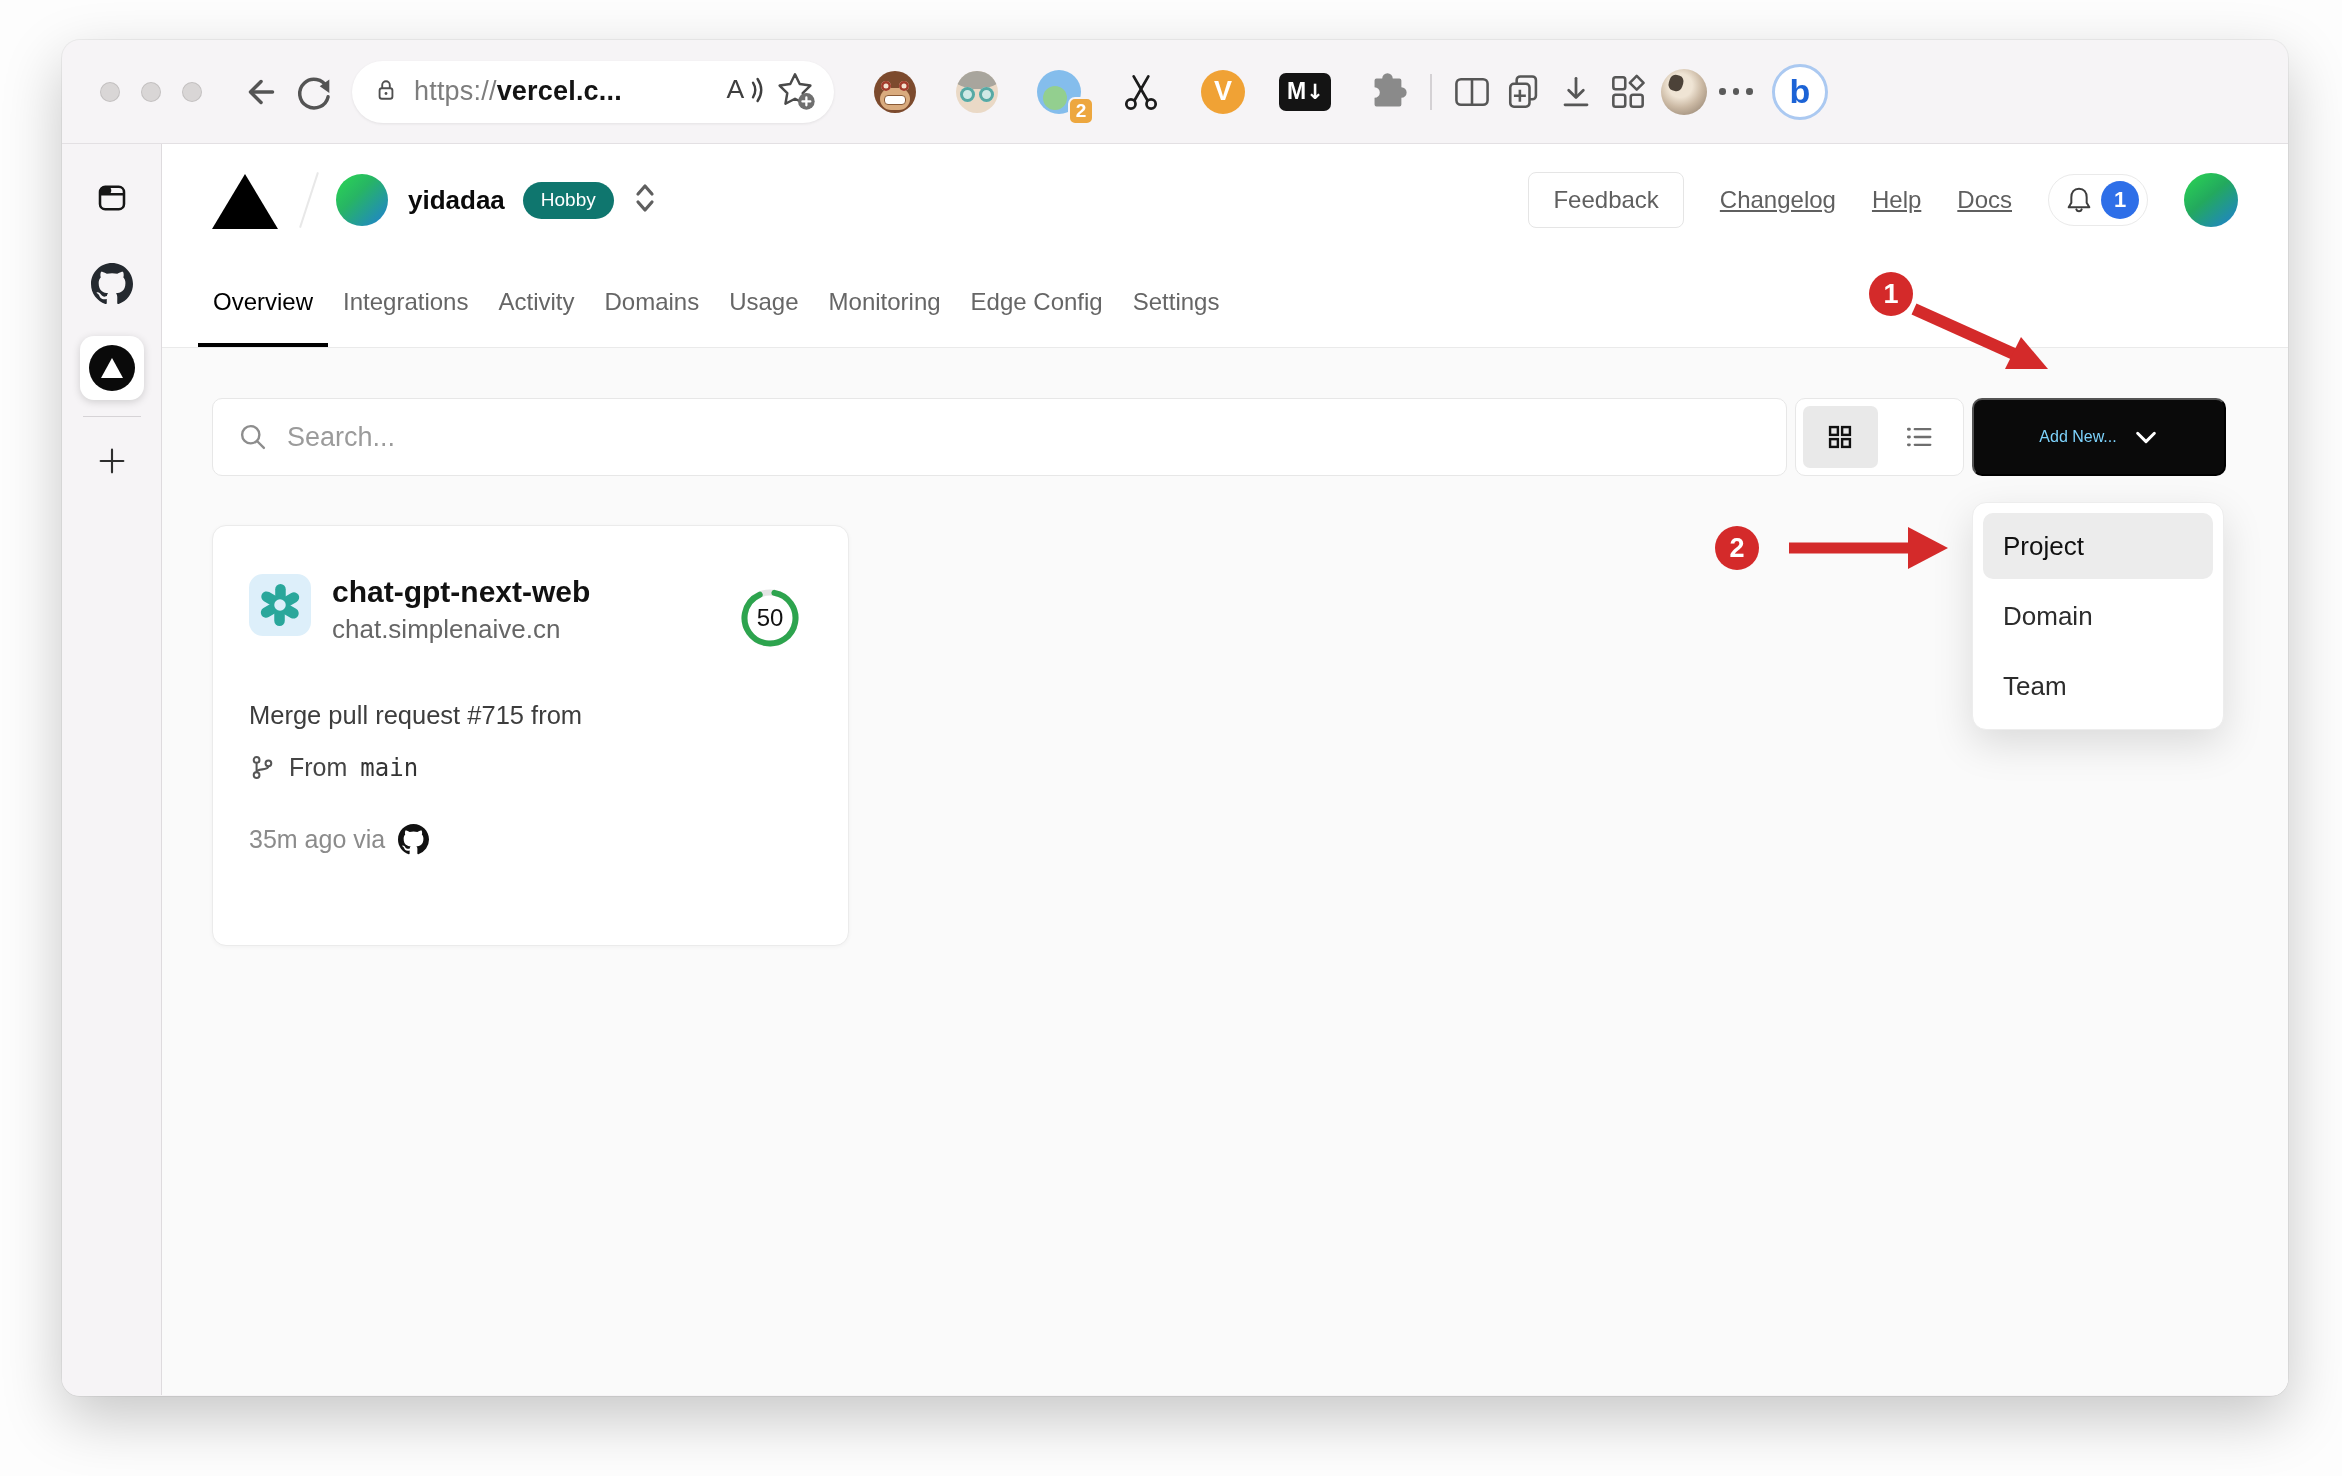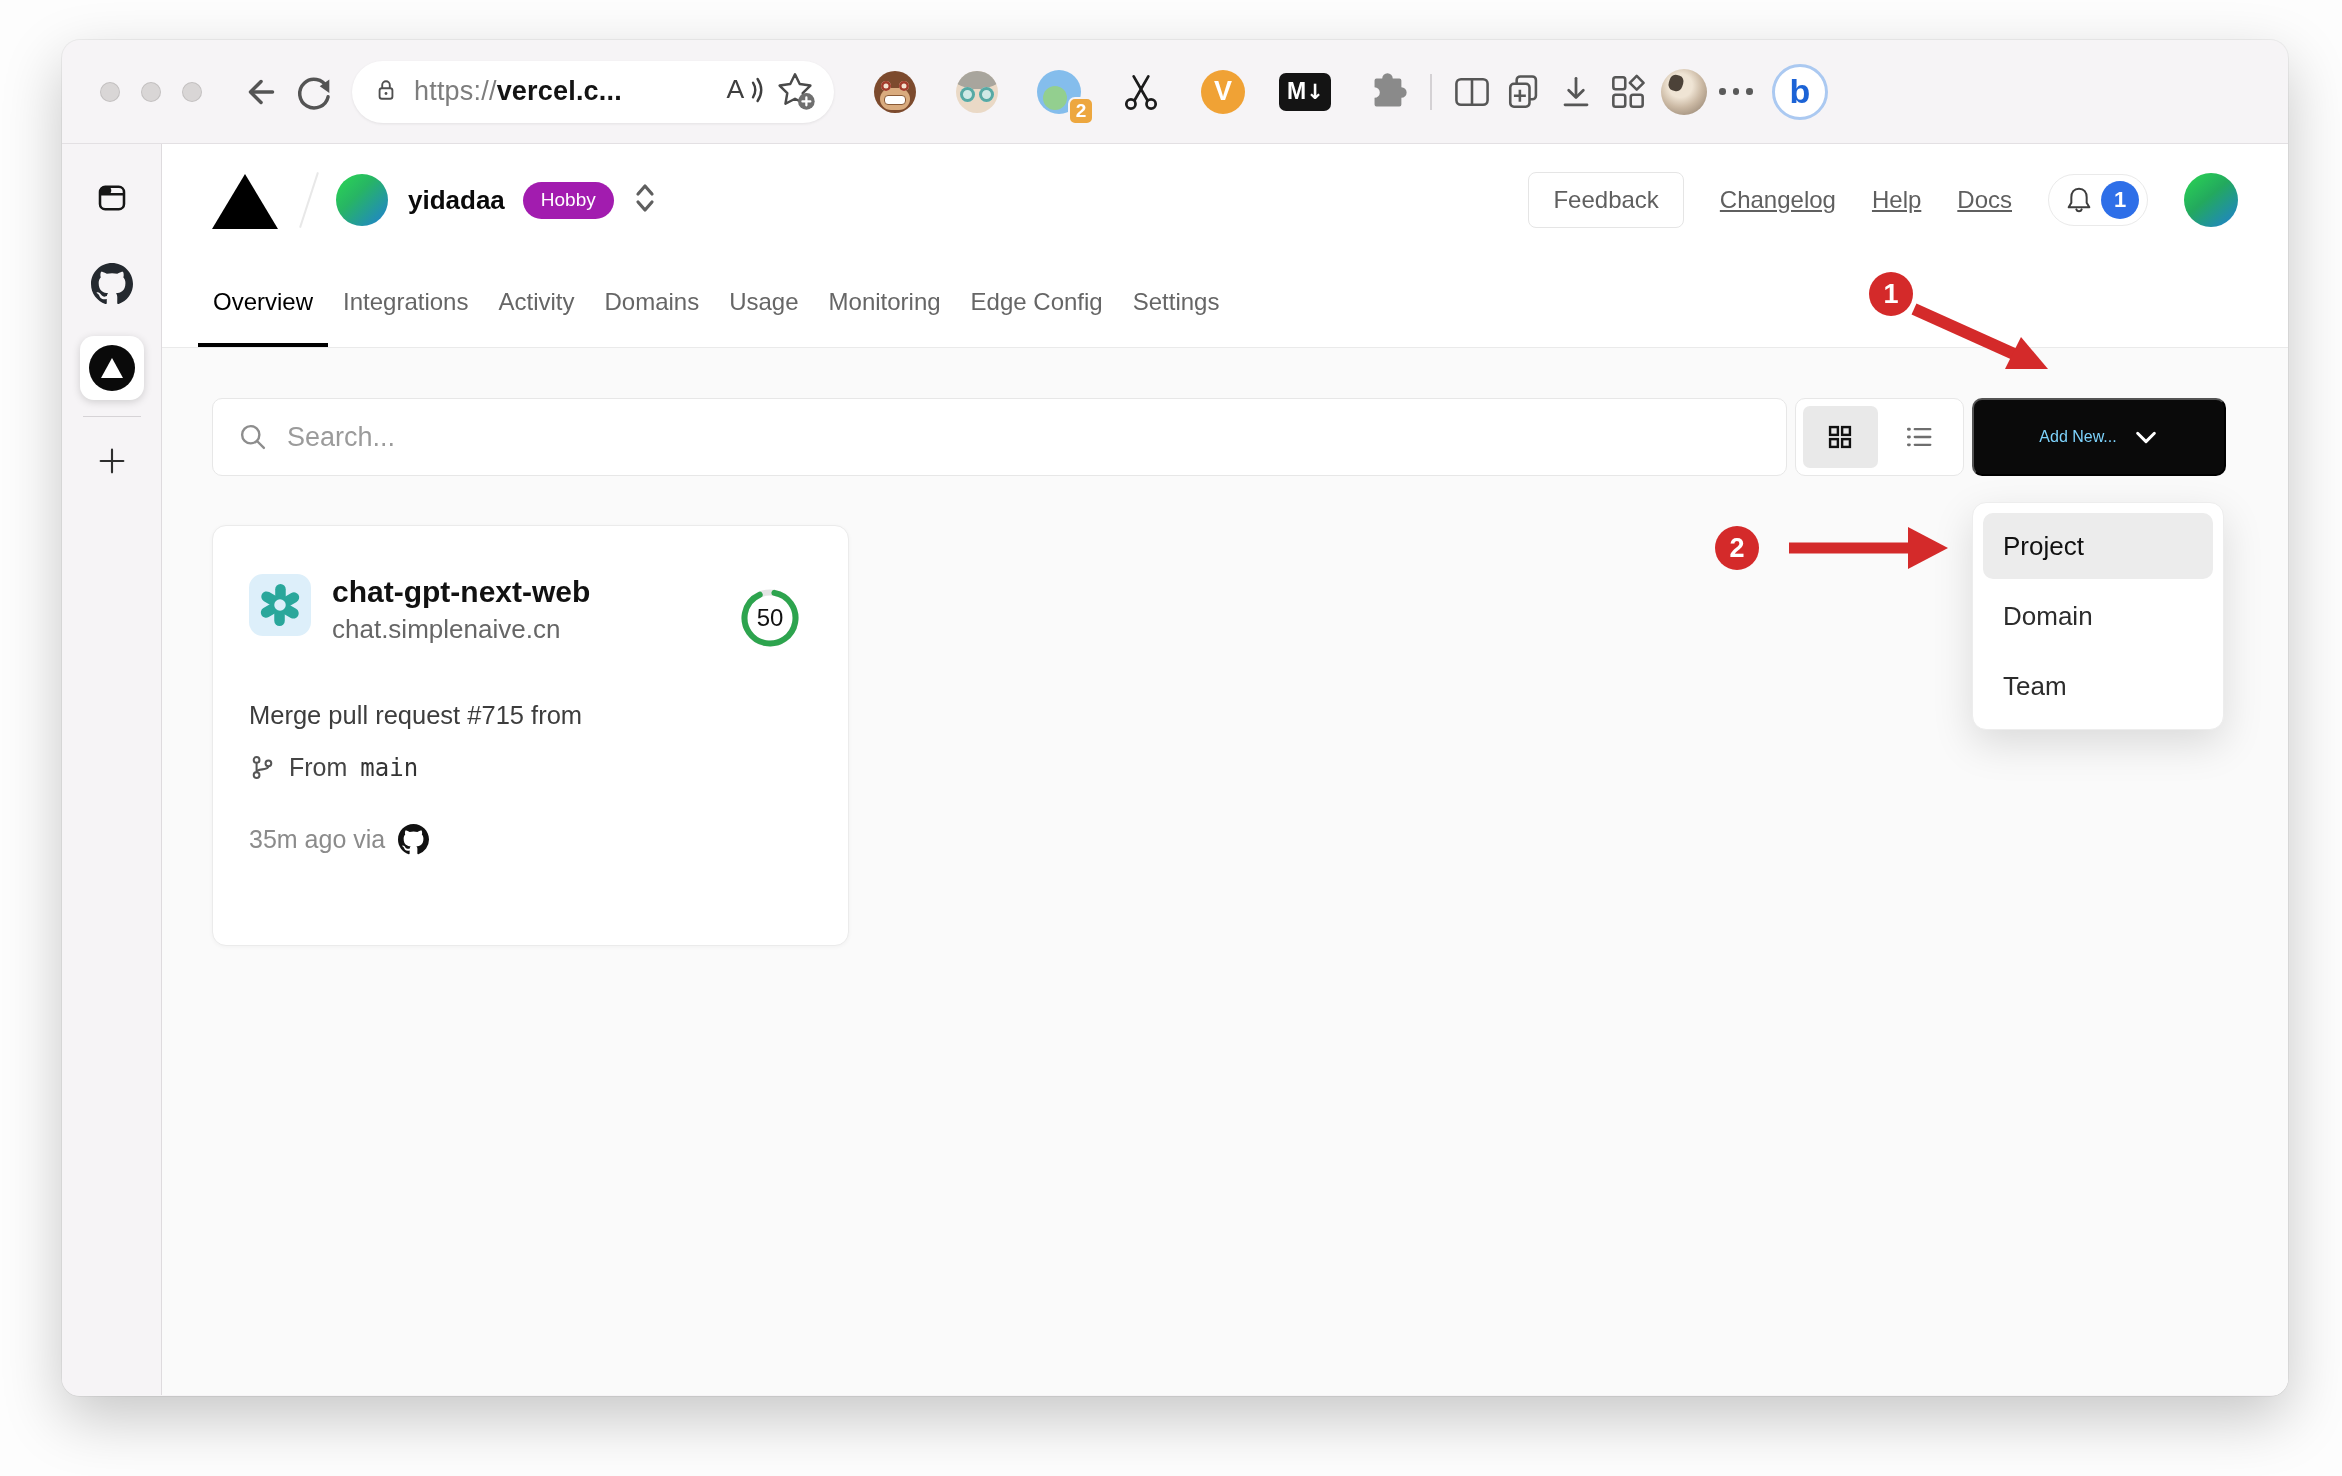--- a/index.html
+++ b/index.html
@@ -73,21 +73,21 @@
   .vercel-fav { width:46px; height:46px; border-radius:50%; background:#0a0a0a; display:flex; align-items:center; justify-content:center; }
 
   .page { flex:1; background:#fff; display:flex; flex-direction:column; }
 
   
   .vh1 { height:112px; display:flex; align-items:center; padding:0 50px; }
   .tri { width:0; height:0; border-left:33px solid transparent; border-right:33px solid transparent; border-bottom:55px solid #000; margin-top:2px; }
   .crumb-slash { width:2px; height:58px; background:#e8e8e8; transform:rotate(18deg); margin:0 26px 0 30px; }
   .team-avatar { width:52px; height:52px; border-radius:50%; background:linear-gradient(135deg,#2bd853 0%,#27b564 40%,#1f7fd6 100%); }
   .team-name { font-size:26px; font-weight:600; color:#0a0a0a; margin-left:20px; }
-  .plan-pill { margin-left:18px; background:#a21caf; color:#fff; font-size:19px; font-weight:500; padding:7px 18px 8px; border-radius:999px; }
+  .plan-pill { margin-left:18px; background:#0f766e; color:#fff; font-size:19px; font-weight:500; padding:7px 18px 8px; border-radius:999px; }
   .sel-chevrons { margin-left:16px; }
 
   .vh1-right { margin-left:auto; display:flex; align-items:center; gap:36px; }
   .btn-feedback { border:1px solid #e5e5e5; border-radius:8px; background:#fff; color:#5f5f5f; font-size:24px; padding:13px 24px; }
   .hlink { color:#5f5f5f; font-size:24px;text-decoration:underline; }
   .bell-pill { display:flex; align-items:center; background:#fff; border:1px solid #eaeaea; border-radius:999px; padding:6px 8px 6px 14px; gap:6px; }
   .notif { width:38px; height:38px; border-radius:50%; background:#2e6fe8; color:#fff; font-size:22px; font-weight:600; display:flex; align-items:center; justify-content:center; }
   .user-avatar { width:54px; height:54px; border-radius:50%; background:linear-gradient(140deg,#2bd853 0%,#23a95e 45%,#1f7fd6 100%); }
 
   .vh2 { height:92px; display:flex; align-items:stretch; padding:0 36px; border-bottom:1px solid #eaeaea; }

